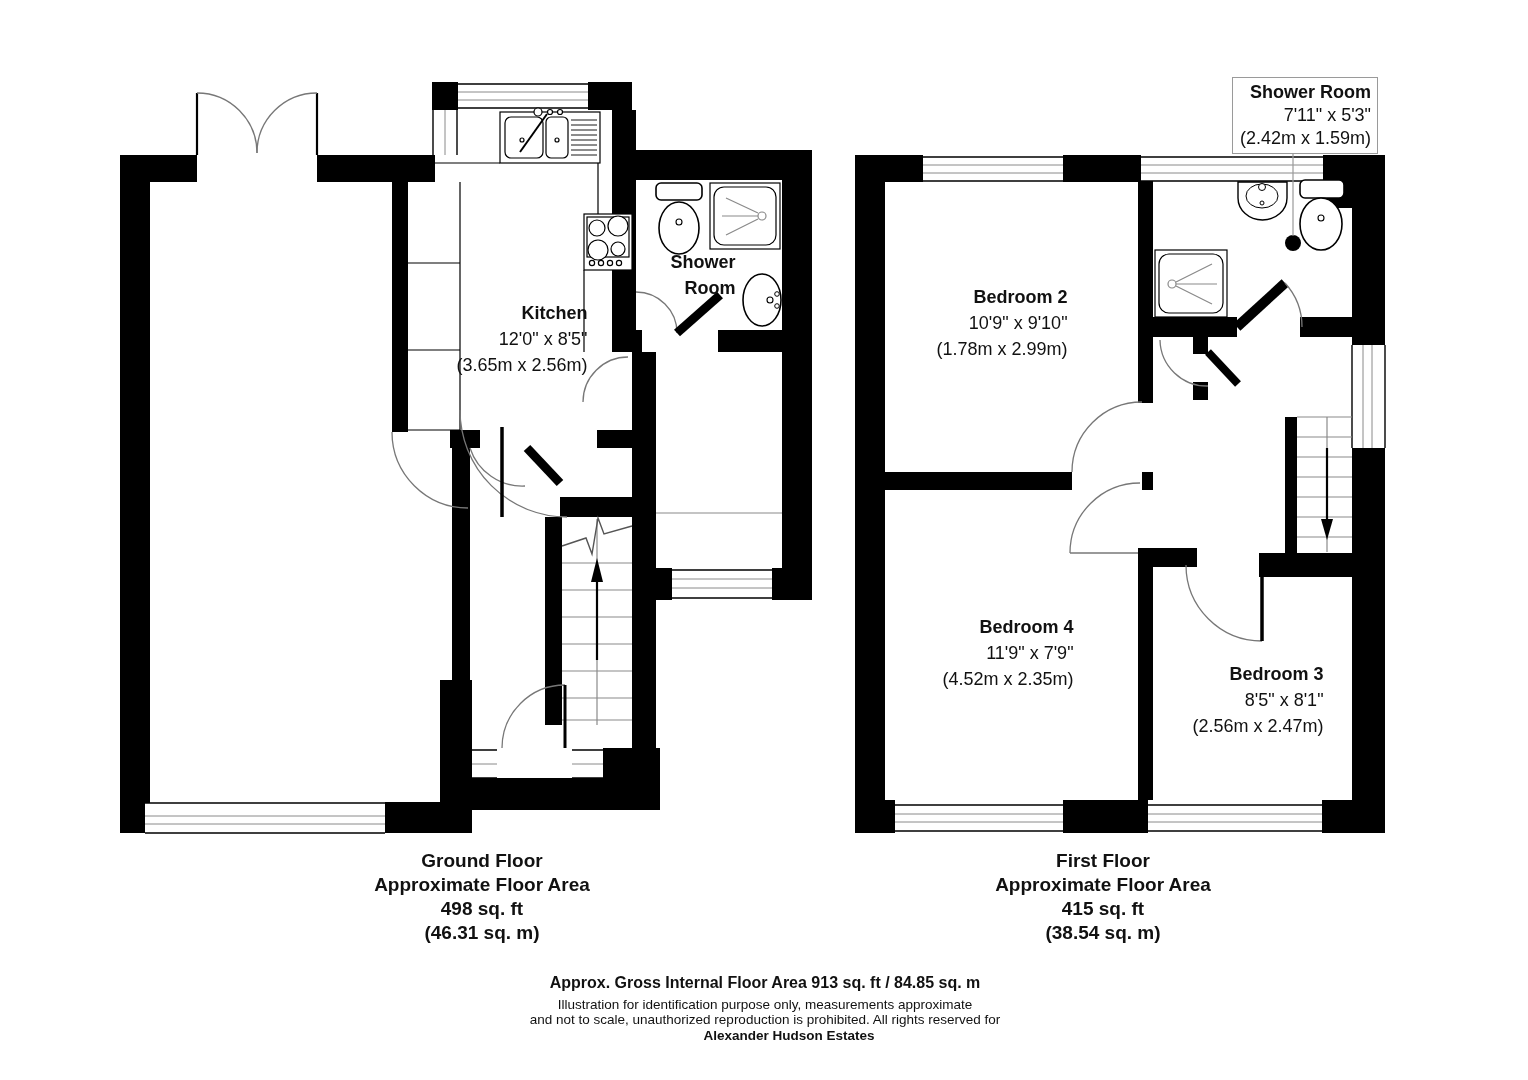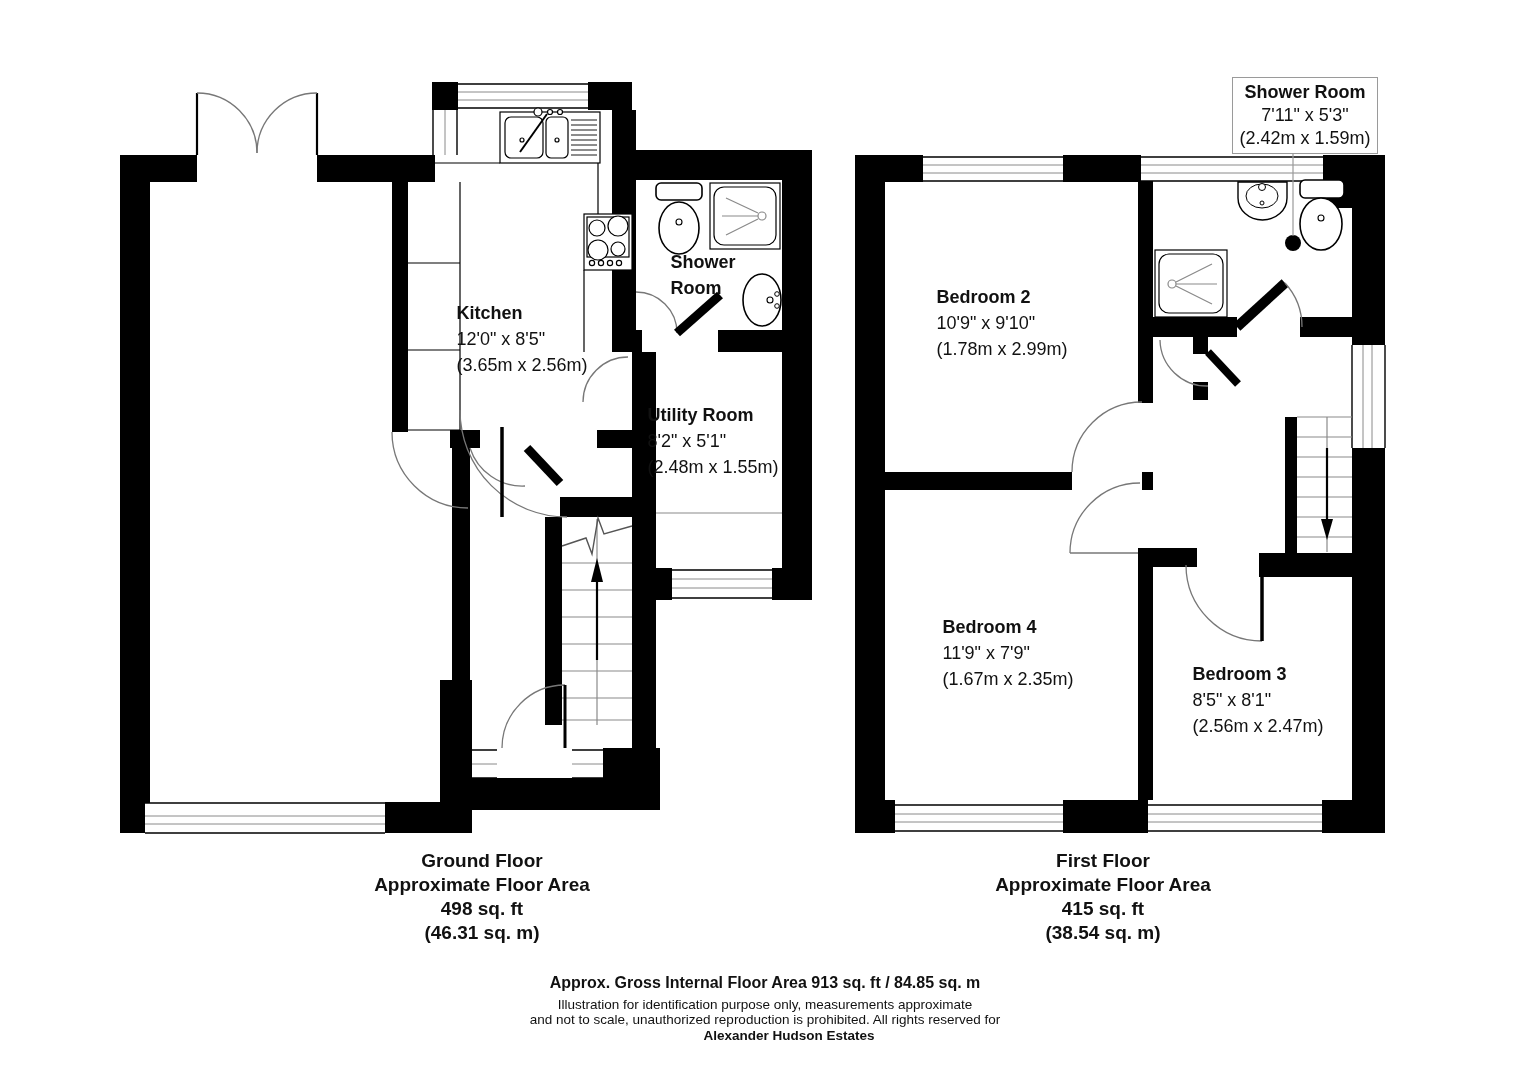--- a/index.html
+++ b/index.html
@@ -1,24 +1,24 @@
 <!DOCTYPE html>
 <html><head>
 <meta charset="utf-8">
 <style>
   html,body{margin:0;padding:0;background:#fff;}
   #stage{position:relative;width:1528px;height:1080px;background:#fff;overflow:hidden;
          font-family:"Liberation Sans",sans-serif;color:#111;}
   #plan-svg{position:absolute;left:0;top:0;}
-  .room-label{position:absolute;transform:translateX(-50%);text-align:left;
+  .room-label{position:absolute;transform:translateX(-50%);text-align:right;
               font:18px/26px "Liberation Sans",sans-serif;white-space:nowrap;}
   .room-label .nm{font-weight:bold;}
   .caption{position:absolute;transform:translateX(-50%);text-align:center;
            font:bold 19px/24px "Liberation Sans",sans-serif;white-space:nowrap;}
-  .callout{position:absolute;border:1.5px solid #9a9a9a;background:#fff;text-align:center;
+  .callout{position:absolute;border:1.5px solid #9a9a9a;background:#fff;text-align:right;
            font:bold 18px/23px "Liberation Sans",sans-serif;padding:3px 6px;white-space:nowrap;}
   .callout .dim{font-weight:400;}
   .fline{position:absolute;transform:translateX(-50%);text-align:center;white-space:nowrap;}
   .f-gross{font:bold 16px/20px "Liberation Sans",sans-serif;}
   .f-small{font:13.5px/16px "Liberation Sans",sans-serif;}
   .f-company{font:bold 13.5px/16px "Liberation Sans",sans-serif;margin-left:24px;}
 </style>
 </head>
 <body>
 
@@ -260,36 +260,31 @@
     <div class="nm">Kitchen</div>
     <div class="dim">12'0" x 8'5"</div>
     <div class="dim">(3.65m x 2.56m)</div>
   </div>
 
   <div class="room-label" style="left:703px;top:249px">
     <div class="nm">Shower</div>
     <div class="nm">Room</div>
   </div>
 
-  <div class="room-label" style="left:713px;top:402px">
-    <div class="nm">Utility Room</div>
-    <div class="dim">8'2" x 5'1"</div>
-    <div class="dim">(2.48m x 1.55m)</div>
-  </div>
 
   <div class="room-label" style="left:1002px;top:284px">
     <div class="nm">Bedroom 2</div>
     <div class="dim">10'9" x 9'10"</div>
     <div class="dim">(1.78m x 2.99m)</div>
   </div>
 
   <div class="room-label" style="left:1008px;top:614px">
     <div class="nm">Bedroom 4</div>
     <div class="dim">11'9" x 7'9"</div>
-    <div class="dim">(1.67m x 2.35m)</div>
+    <div class="dim">(4.52m x 2.35m)</div>
   </div>
 
   <div class="room-label" style="left:1258px;top:661px">
     <div class="nm">Bedroom 3</div>
     <div class="dim">8'5" x 8'1"</div>
     <div class="dim">(2.56m x 2.47m)</div>
   </div>
 
   <div class="callout" style="left:1232px;top:77px;width:132px">
     <div class="nm">Shower Room</div>

